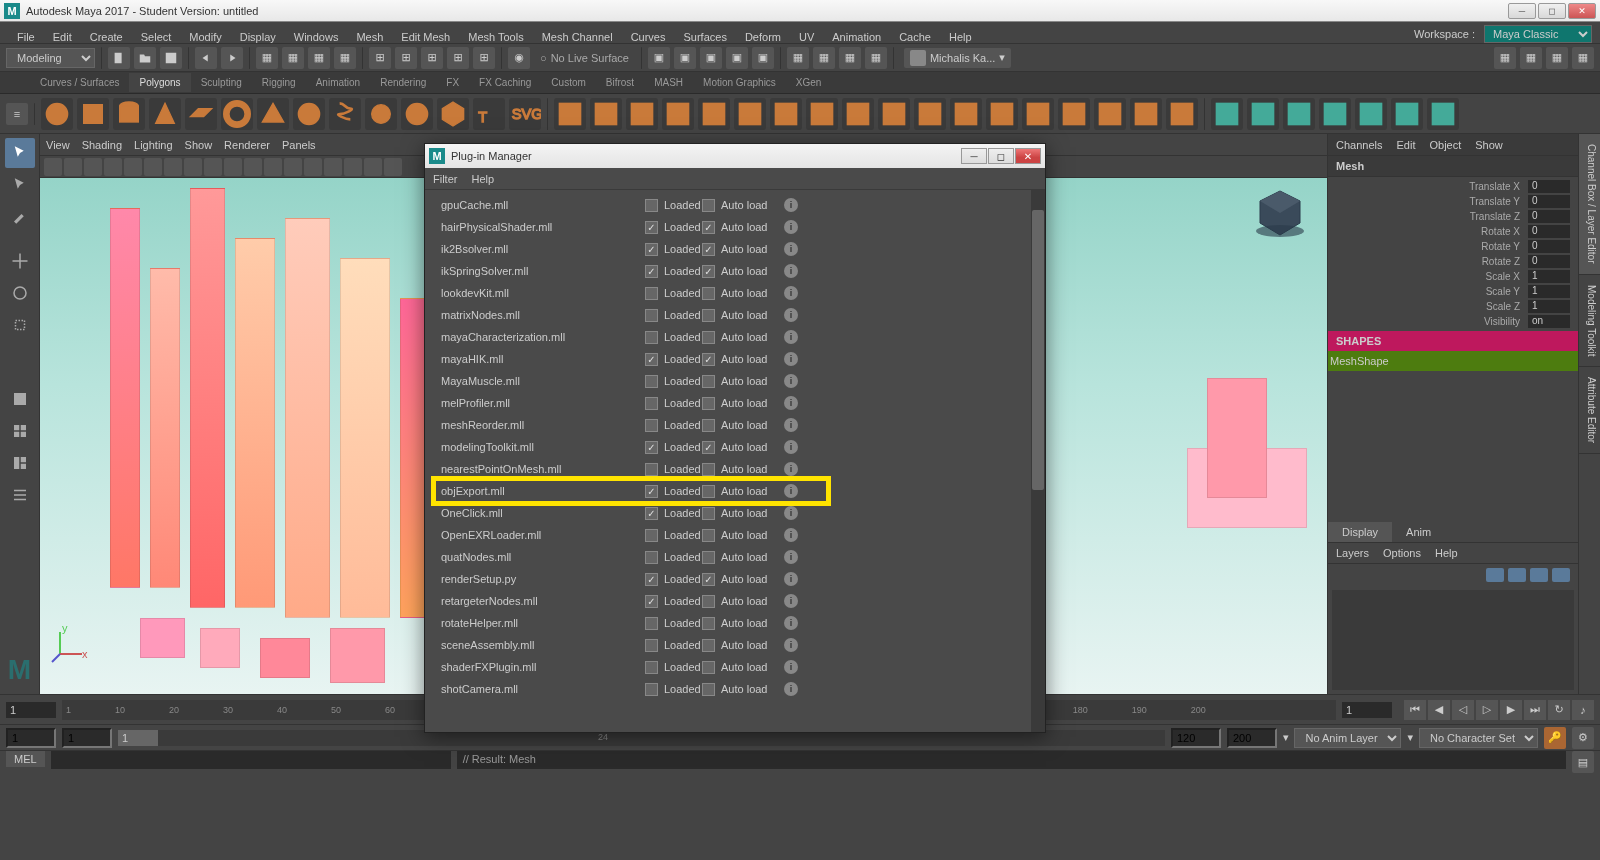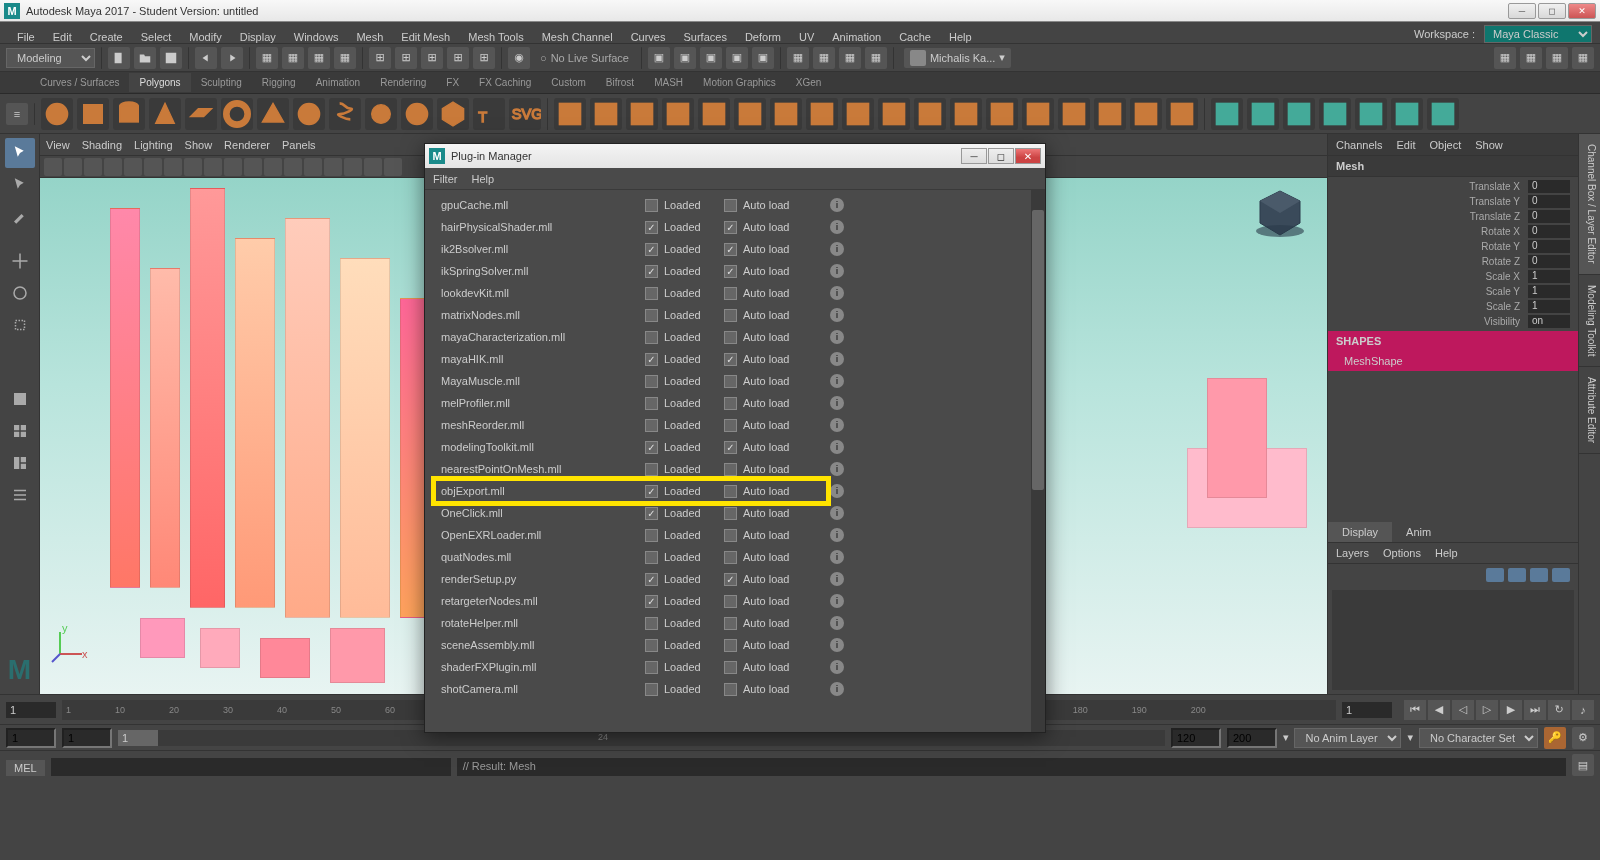--- a/index.html
+++ b/index.html
@@ -47,21 +47,21 @@
 .mlogo{position:absolute;bottom:10px;left:10px;font-size:28px;font-weight:bold;color:#1a8a8a;opacity:0.6}
 .rightpanel{width:250px;background:#444;display:flex;flex-direction:column}
 .rtabs{height:22px;background:#3a3a3a;display:flex;align-items:center;gap:14px;padding:0 8px;font-size:11px;border-bottom:1px solid #333}
 .rtabs span{cursor:pointer}
 .rsection{padding:4px 8px;font-weight:bold;background:#3a3a3a;border-bottom:1px solid #333}
 .attrs{padding:2px 0}
 .attr{display:flex;align-items:center;height:15px;padding:0 8px}
 .attr-label{flex:1;text-align:right;padding-right:8px;color:#aaa;font-size:10px}
 .attr-val{width:42px;background:#2a2a2a;padding:0 4px;color:#ccc;font-size:10px;height:13px}
 .shapes-head{padding:4px 8px;font-weight:bold;background:#be185d}
-.shapes-item{padding:4px 16px;background:#be185d}
+.shapes-item{padding:4px 2px;background:#4d7c0f}
 .rlower{margin-top:auto}
 .rlower-tabs{display:flex;border-bottom:1px solid #333}
 .rlower-tab{padding:4px 14px;cursor:pointer}
 .rlower-tab.active{background:#555}
 .rlower-menu{display:flex;gap:14px;padding:4px 8px;border-bottom:1px solid #333}
 .rlower-icons{display:flex;gap:4px;padding:4px 8px;justify-content:flex-end}
 .rlicon{width:18px;height:14px;background:#5a7a9a;border-radius:2px}
 .rsidetabs{width:22px;background:#444;display:flex;flex-direction:column;border-left:1px solid #333}
 .rsidetab{writing-mode:vertical-rl;padding:10px 3px;font-size:10px;cursor:pointer;border-bottom:1px solid #333}
 .rsidetab.active{background:#555}
@@ -69,39 +69,39 @@
 .tl-num{width:50px;background:#2a2a2a;padding:2px 4px;margin-right:6px}
 .tl-track{flex:1;height:20px;background:#3a3a3a;position:relative;display:flex;align-items:center}
 .tl-tick{color:#888;font-size:9px;padding:0 40px 0 4px}
 .tl-controls{display:flex;gap:2px;margin-left:6px}
 .tlbtn{width:22px;height:20px;background:#555;display:flex;align-items:center;justify-content:center;cursor:pointer}
 .rangebar{height:26px;background:#444;border-top:1px solid #333;display:flex;align-items:center;padding:0 6px;gap:6px}
 .rb-input{width:50px;background:#2a2a2a;padding:2px 4px}
 .rb-slider{flex:1;height:16px;background:#3a3a3a;position:relative}
 .rb-handle{position:absolute;left:0;top:0;width:40px;height:16px;background:#666;display:flex;align-items:center;padding:0 4px;font-size:9px}
 .rb-sel{background:#555;color:#ccc;border:1px solid #666;padding:2px 6px;height:20px}
-.cmdline{height:26px;background:#444;border-top:1px solid #333;display:flex;align-items:flex-end;padding:0 6px;gap:6px}
+.cmdline{height:26px;background:#444;border-top:1px solid #333;display:flex;align-items:flex-start;padding:0 6px;gap:6px}
 .cmdlabel{background:#555;padding:2px 8px}
 .cmdinput{flex:0 0 400px;background:#2a2a2a;height:18px}
 .cmdresult{flex:1;background:#2a2a2a;padding:2px 6px;height:18px;color:#999}
 
 .dialog{position:absolute;left:424px;top:143px;width:622px;height:590px;background:#4a4a4a;border:1px solid #222;box-shadow:0 4px 20px rgba(0,0,0,0.5);display:flex;flex-direction:column}
 .dlg-title{height:24px;background:linear-gradient(#f4f4f4,#e4e4e4);display:flex;align-items:center;padding:0 4px;color:#333}
 .dlg-title .logo{width:16px;height:16px;background:#1a8a8a;margin-right:6px;color:#fff;display:flex;align-items:center;justify-content:center;font-weight:bold}
 .dlg-btns{margin-left:auto;display:flex;gap:1px}
 .dlg-btn{width:26px;height:16px;background:linear-gradient(#eee,#ddd);border:1px solid #999;display:flex;align-items:center;justify-content:center;font-size:10px;cursor:pointer}
 .dlg-btn.close{background:linear-gradient(#e77,#c44 60%);color:#fff}
 .dlg-menu{height:22px;display:flex;align-items:center;padding:0 8px;gap:14px;border-bottom:1px solid #3a3a3a}
 .dlg-list{flex:1;overflow-y:auto;padding:4px 6px;position:relative}
 .plugin-row{display:flex;align-items:center;height:22px;padding:0 4px}
 .plugin-name{flex:0 0 210px;padding-left:6px}
 .chk{width:13px;height:13px;background:#666;border:1px solid #888;margin-right:6px;display:flex;align-items:center;justify-content:center;cursor:pointer;font-size:10px;color:#ddd}
 .chk.on::after{content:'✓'}
-.col-loaded{width:79px;display:flex;align-items:center}
-.col-auto{width:106px;display:flex;align-items:center}
+.col-loaded{width:57px;display:flex;align-items:center}
+.col-auto{width:82px;display:flex;align-items:center}
 .info-icon{width:14px;height:14px;border-radius:50%;background:#888;color:#333;display:flex;align-items:center;justify-content:center;font-size:9px;font-weight:bold;cursor:pointer}
 .highlight{position:absolute;border:5px solid #ffe400;pointer-events:none}
 .dlg-footer{height:28px;display:flex;border-top:1px solid #3a3a3a}
 .dlg-fbtn{flex:1;display:flex;align-items:center;justify-content:center;background:#555;border:1px solid #666;margin:2px;cursor:pointer}
 .scrollbar{position:absolute;right:0;top:0;width:14px;height:100%;background:#3a3a3a}
 .scrollthumb{position:absolute;right:1px;width:12px;background:#666;border-radius:2px}
 </style>
 </head>
 <body>
 

